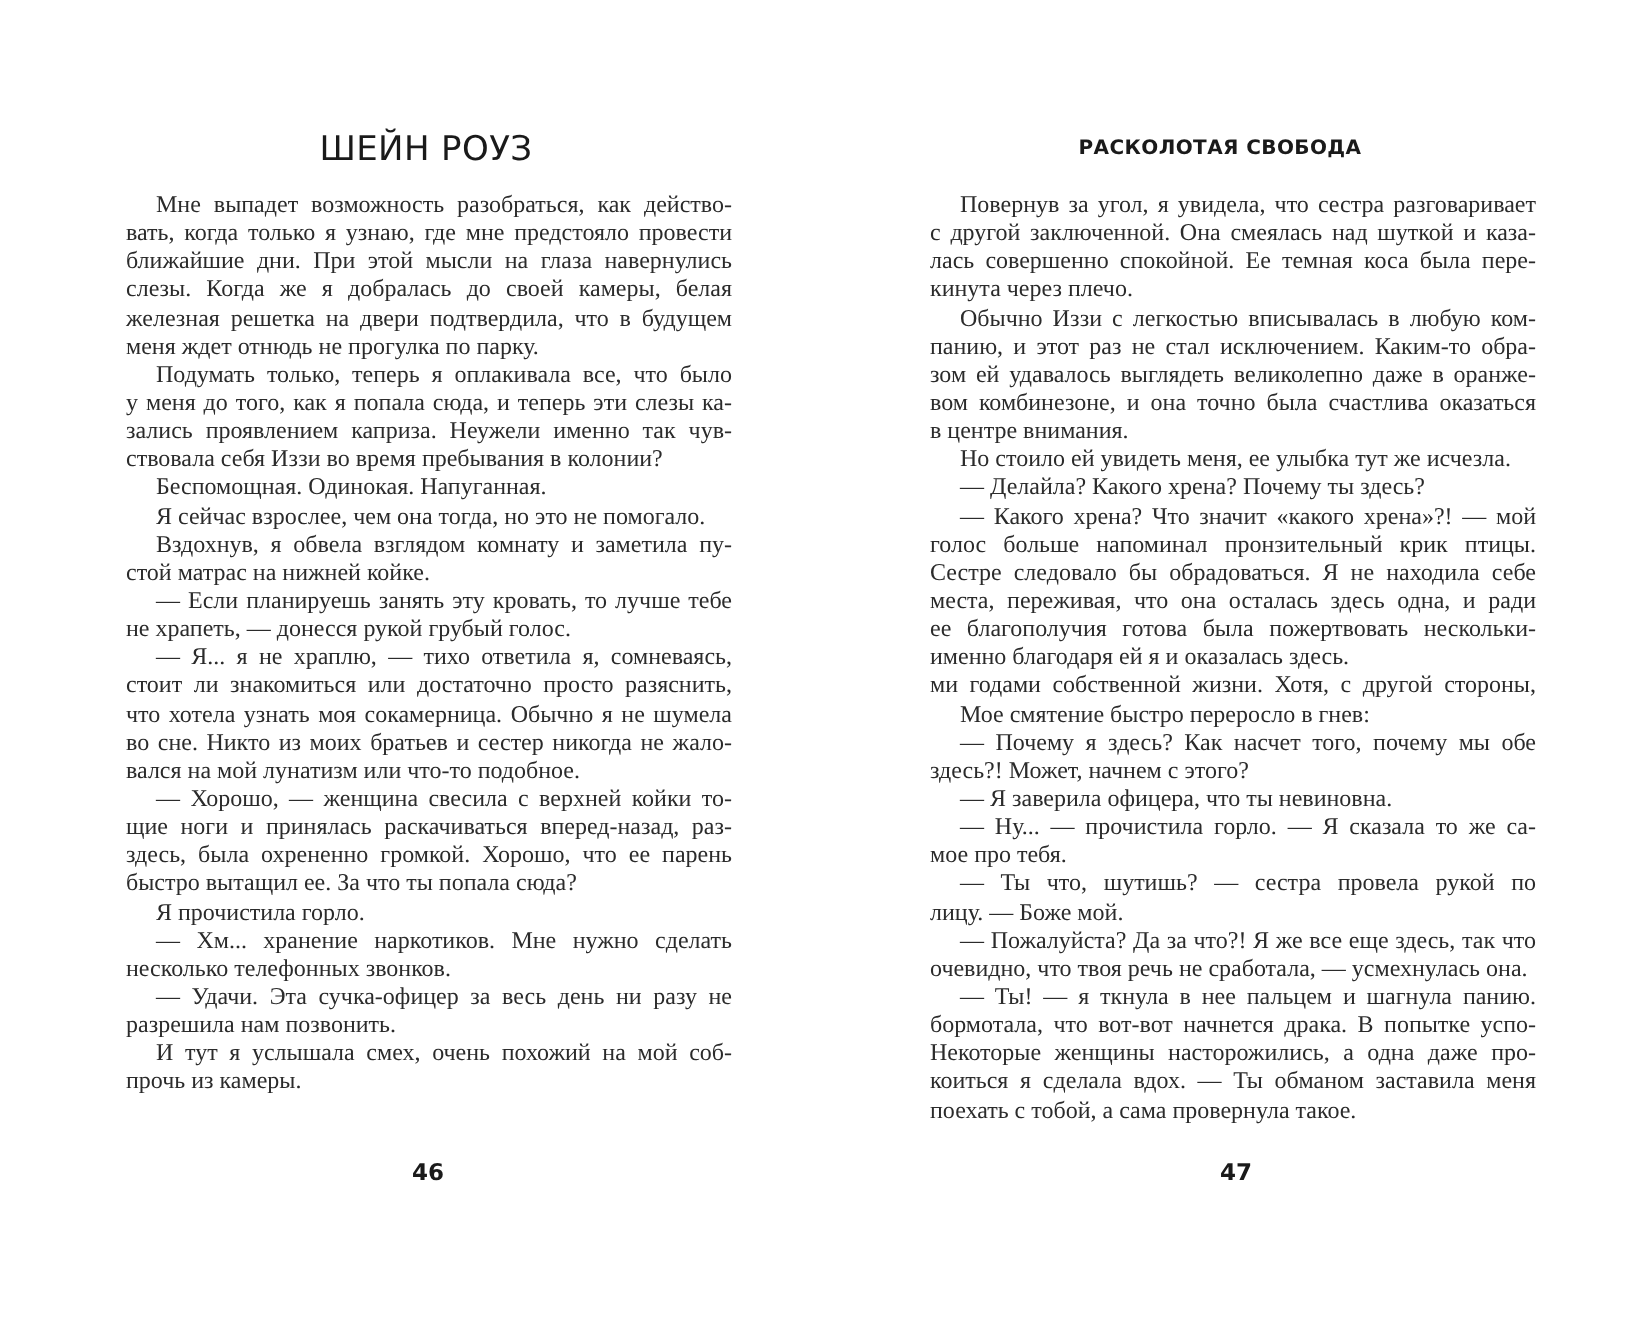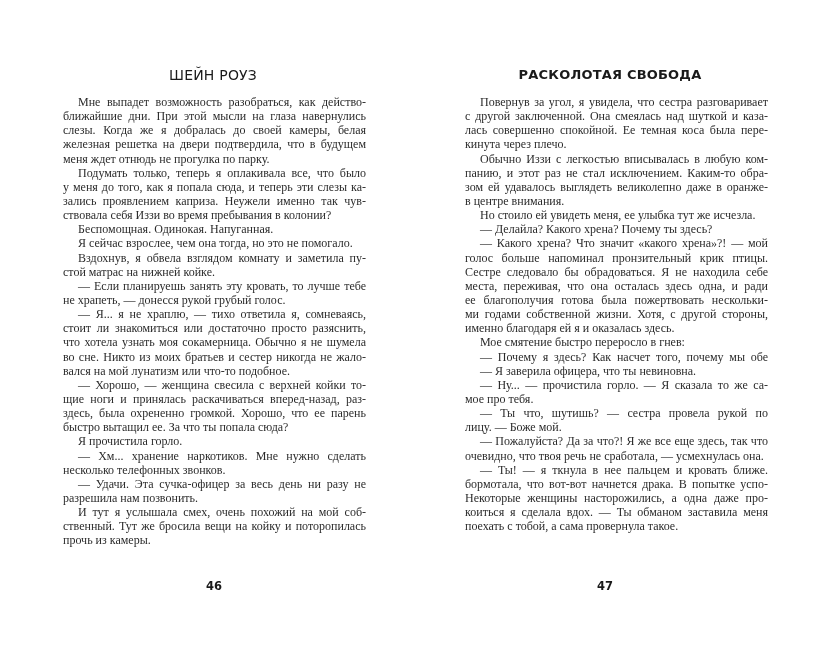--- a/index.html
+++ b/index.html
@@ -22,27 +22,27 @@
     .page-left  { left: 0;   width: 410px; }
     .page-right { left: 410px; width: 410px; }
 
     .running-head {
       position: absolute;
       top: 66px;
       left: 0;
       width: 100%;
       text-align: center;
       font-family: "DejaVu Sans", sans-serif;
-      font-size: 14px;
+      font-size: 17px;
       line-height: 18px;
       color: #1a1a1a;
       letter-spacing: 0.2px;
     }
     .page-left .running-head { left: 8px; font-weight: normal; }
-    .page-right .running-head { left: -5px; font-weight: bold; font-size: 13px; }
+    .page-right .running-head { left: -5px; font-weight: bold; font-size: 10px; }
 
     .text-block {
       position: absolute;
       top: 95px;
       font-family: "Liberation Serif", serif;
       font-size: 12px;
       line-height: 14.15px;
       color: #2b2b2b;
     }
     .page-left .text-block  { left: 63px; width: 303px; }
@@ -64,29 +64,30 @@
       top: 578px;
       width: 40px;
       text-align: center;
       font-family: "DejaVu Sans", sans-serif;
       font-weight: bold;
       font-size: 11.5px;
       line-height: 16px;
       color: #1a1a1a;
     }
     .page-left .folio  { left: 194px; text-align: center; }
-    .page-right .folio { left: 175px; text-align: center; }
+    .page-right .folio { left: 188px; text-align: center; }
   </style>
 </head>
 <body>
 
 <div class="page page-left">
   <div class="running-head">ШЕЙН РОУЗ</div>
   <div class="text-block">
       <span class="line indent">Мне выпадет возможность разобраться, как действо-</span>
+      <span class="line">вать, когда только я узнаю, где мне предстояло провести</span>
       <span class="line">ближайшие дни. При этой мысли на глаза навернулись</span>
       <span class="line">слезы. Когда же я добралась до своей камеры, белая</span>
       <span class="line">железная решетка на двери подтвердила, что в будущем</span>
       <span class="line last">меня ждет отнюдь не прогулка по парку.</span>
       <span class="line indent">Подумать только, теперь я оплакивала все, что было</span>
       <span class="line">у меня до того, как я попала сюда, и теперь эти слезы ка-</span>
       <span class="line">зались проявлением каприза. Неужели именно так чув-</span>
       <span class="line last">ствовала себя Иззи во время пребывания в колонии?</span>
       <span class="line indent last">Беспомощная. Одинокая. Напуганная.</span>
       <span class="line indent last">Я сейчас взрослее, чем она тогда, но это не помогало.</span>
@@ -102,55 +103,56 @@
       <span class="line indent">— Хорошо, — женщина свесила с верхней койки то-</span>
       <span class="line">щие ноги и принялась раскачиваться вперед-назад, раз-</span>
       <span class="line">здесь, была охрененно громкой. Хорошо, что ее парень</span>
       <span class="line last">быстро вытащил ее. За что ты попала сюда?</span>
       <span class="line indent last">Я прочистила горло.</span>
       <span class="line indent">— Хм... хранение наркотиков. Мне нужно сделать</span>
       <span class="line last">несколько телефонных звонков.</span>
       <span class="line indent">— Удачи. Эта сучка-офицер за весь день ни разу не</span>
       <span class="line last">разрешила нам позвонить.</span>
       <span class="line indent">И тут я услышала смех, очень похожий на мой соб-</span>
-      <span class="line">ственный. Тут же бросила вещи на койку и поторопилась</span>
       <span class="line last">прочь из камеры.</span>
     </div>
   <div class="folio">46</div>
 </div>
 
 <div class="page page-right">
   <div class="running-head">РАСКОЛОТАЯ СВОБОДА</div>
   <div class="text-block">
       <span class="line indent">Повернув за угол, я увидела, что сестра разговаривает</span>
       <span class="line">с другой заключенной. Она смеялась над шуткой и каза-</span>
       <span class="line">лась совершенно спокойной. Ее темная коса была пере-</span>
       <span class="line last">кинута через плечо.</span>
       <span class="line indent">Обычно Иззи с легкостью вписывалась в любую ком-</span>
       <span class="line">панию, и этот раз не стал исключением. Каким-то обра-</span>
       <span class="line">зом ей удавалось выглядеть великолепно даже в оранже-</span>
+      <span class="line">вом комбинезоне, и она точно была счастлива оказаться</span>
       <span class="line last">в центре внимания.</span>
       <span class="line indent last">Но стоило ей увидеть меня, ее улыбка тут же исчезла.</span>
       <span class="line indent last">— Делайла? Какого хрена? Почему ты здесь?</span>
       <span class="line indent">— Какого хрена? Что значит «какого хрена»?! — мой</span>
       <span class="line">голос больше напоминал пронзительный крик птицы.</span>
       <span class="line">Сестре следовало бы обрадоваться. Я не находила себе</span>
       <span class="line">места, переживая, что она осталась здесь одна, и ради</span>
       <span class="line">ее благополучия готова была пожертвовать нескольки-</span>
+      <span class="line last">именно благодаря ей я и оказалась здесь.</span>
       <span class="line">ми годами собственной жизни. Хотя, с другой стороны,</span>
-      <span class="line last">именно благодаря ей я и оказалась здесь.</span>
       <span class="line indent last">Мое смятение быстро переросло в гнев:</span>
       <span class="line indent">— Почему я здесь? Как насчет того, почему мы обе</span>
+      <span class="line last">здесь?! Может, начнем с этого?</span>
       <span class="line indent last">— Я заверила офицера, что ты невиновна.</span>
       <span class="line indent">— Ну... — прочистила горло. — Я сказала то же са-</span>
       <span class="line last">мое про тебя.</span>
       <span class="line indent">— Ты что, шутишь? — сестра провела рукой по</span>
       <span class="line last">лицу. — Боже мой.</span>
       <span class="line indent">— Пожалуйста? Да за что?! Я же все еще здесь, так что</span>
       <span class="line last">очевидно, что твоя речь не сработала, — усмехнулась она.</span>
-      <span class="line indent">— Ты! — я ткнула в нее пальцем и кровать ближе.</span>
+      <span class="line indent">— Ты! — я ткнула в нее пальцем и шагнула панию.</span>
       <span class="line">бормотала, что вот-вот начнется драка. В попытке успо-</span>
       <span class="line">Некоторые женщины насторожились, а одна даже про-</span>
       <span class="line">коиться я сделала вдох. — Ты обманом заставила меня</span>
       <span class="line last">поехать с тобой, а сама провернула такое.</span>
     </div>
   <div class="folio">47</div>
 </div>
 
 </body></html>

